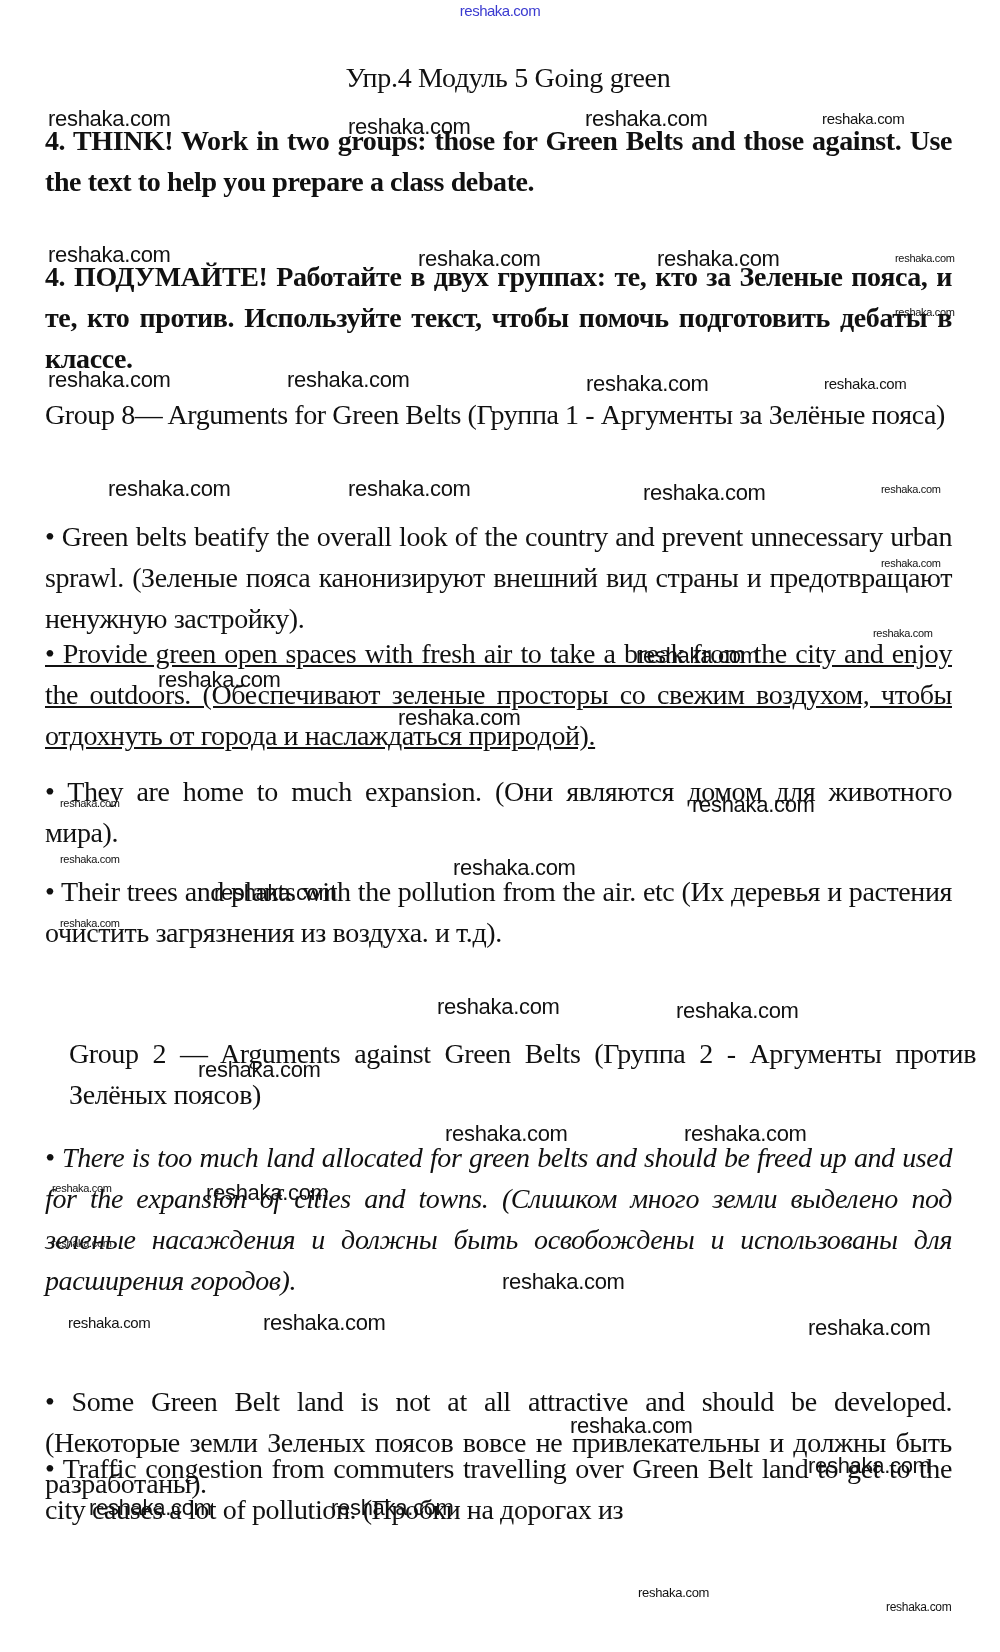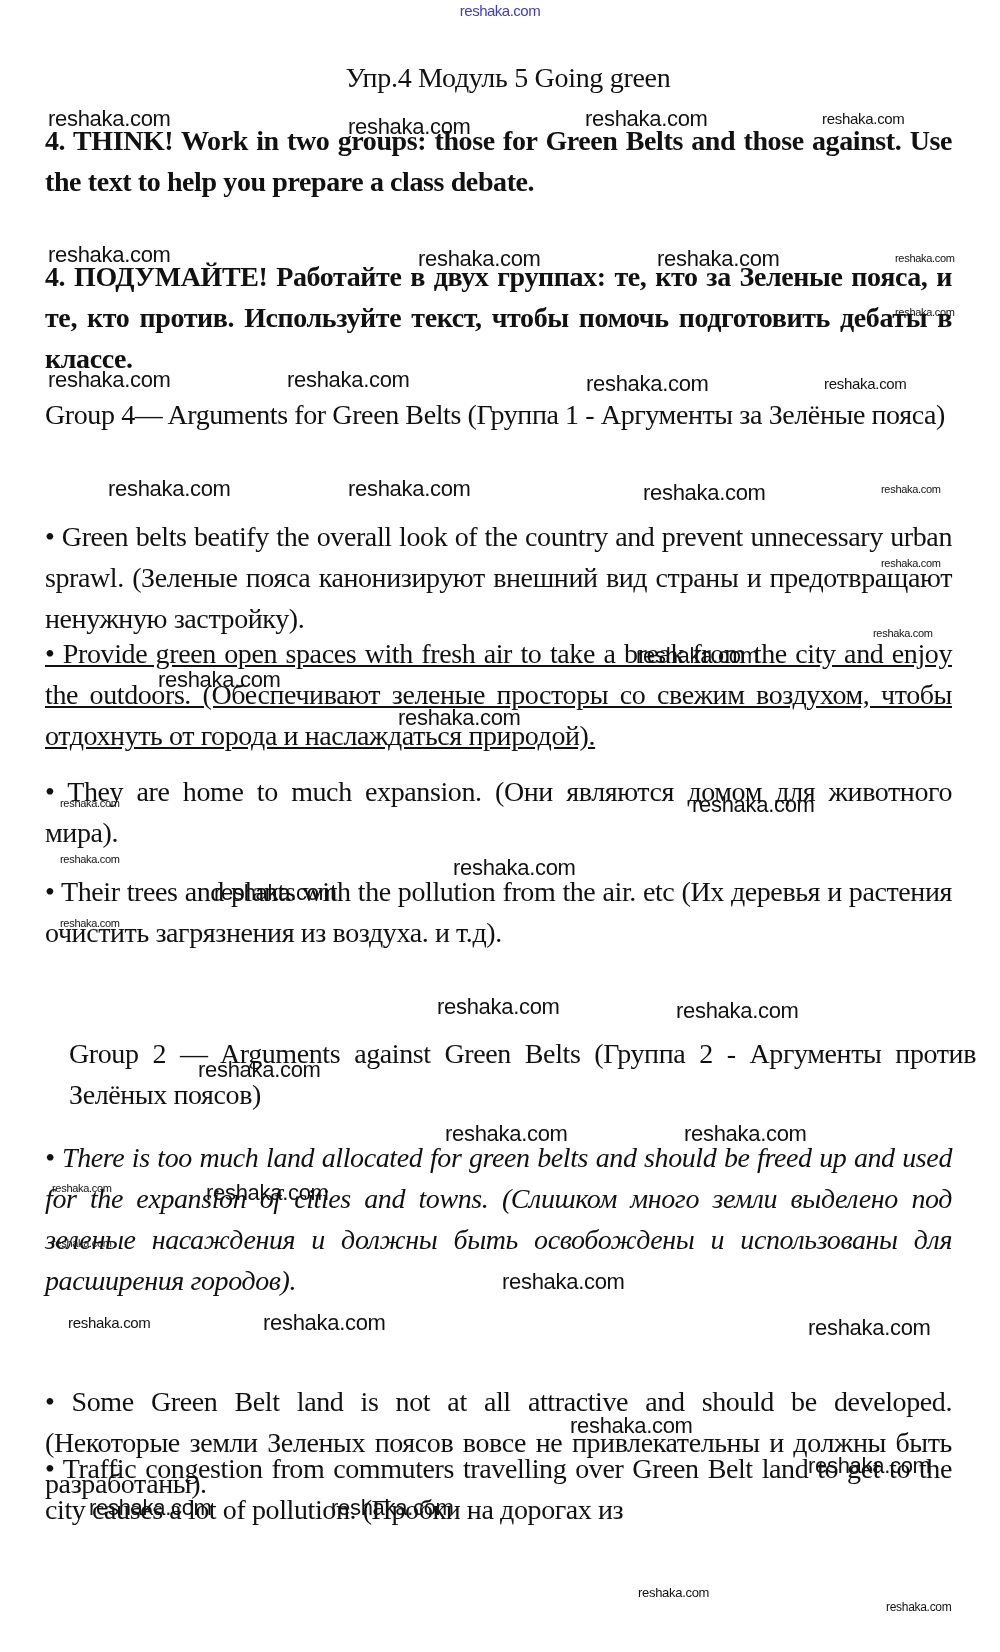--- a/index.html
+++ b/index.html
@@ -15,21 +15,21 @@
 </head>
 <body>
 
 <div class="top-wm">reshaka.com</div>
 
 <div class="title">Упр.4 Модуль 5 Going green</div>
 
 <div class="para bold" style="top:120px;">4. THINK! Work in two groups: those for Green Belts and those against. Use the text to help you prepare a class debate.</div>
 <div class="para bold" style="top:256px;">4. ПОДУМАЙТЕ! Работайте в двух группах: те, кто за Зеленые пояса, и те, кто против. Используйте текст, чтобы помочь подготовить дебаты в классе.</div>
 
-<div class="para" style="top:394px;">Group 4— Arguments for Green Belts (Группа 1 - Аргументы за Зелёные пояса)</div>
+<div class="para" style="top:394px;">Group 8— Arguments for Green Belts (Группа 1 - Аргументы за Зелёные пояса)</div>
 <div class="para" style="top:516px;">• Green belts beatify the overall look of the country and prevent unnecessary urban sprawl. (Зеленые пояса канонизируют внешний вид страны и предотвращают ненужную застройку).</div>
 <div class="para" style="top:633px;text-decoration:underline;">• Provide green open spaces with fresh air to take a break from the city and enjoy the outdoors. (Обеспечивают зеленые просторы со свежим воздухом, чтобы отдохнуть от города и наслаждаться природой).</div>
 <div class="para" style="top:771px;">• They are home to much expansion. (Они являются домом для животного мира).</div>
 <div class="para" style="top:871px;">• Their trees and plants with the pollution from the air. etc (Их деревья и растения очистить загрязнения из воздуха. и т.д).</div>
 
 <div class="para" style="top:1033px;margin-left:24px;">Group 2 — Arguments against Green Belts (Группа 2 - Аргументы против Зелёных поясов)</div>
 <div class="para" style="top:1137px;font-style:italic;">• There is too much land allocated for green belts and should be freed up and used for the expansion of cities and towns. (Слишком много земли выделено под зеленые насаждения и должны быть освобождены и использованы для расширения городов).</div>
 <div class="para" style="top:1381px;">• Some Green Belt land is not at all attractive and should be developed. (Некоторые земли Зеленых поясов вовсе не привлекательны и должны быть разработаны).</div>
 <div class="para" style="top:1448px;">• Traffic congestion from commuters travelling over Green Belt land to get to the city causes a lot of pollution. (Пробки на дорогах из</div>
 

